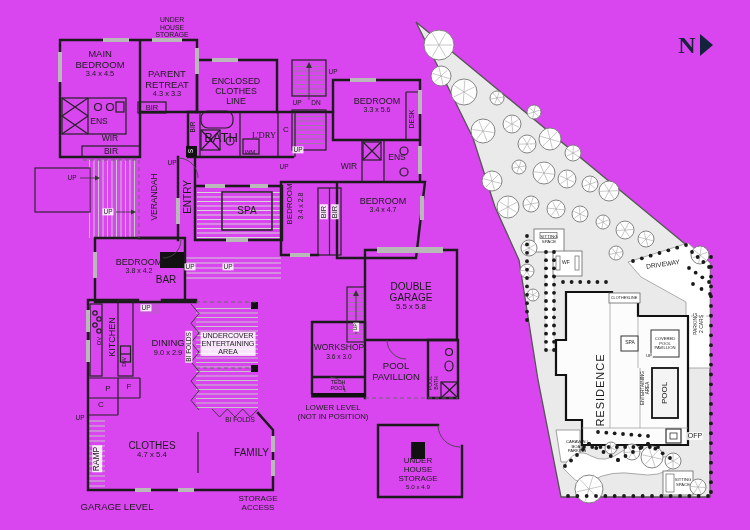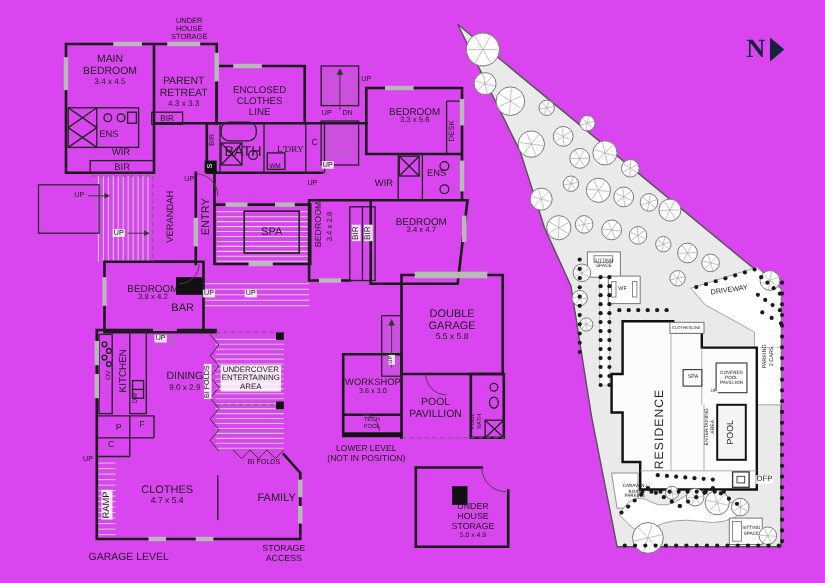--- a/index.html
+++ b/index.html
@@ -722,21 +722,21 @@
       <div class="lbl bgw" style="left: 356px; top: 327px; font-size: 5.2px; transform: translate(-50%, -50%) rotate(-90deg);"><div>UP</div></div>
       <div class="lbl" style="left: 339px; top: 351px; font-size: 8.5px; transform: translate(-50%, -50%);"><div>WORKSHOP</div><div class="sub">3.6 x 3.0</div></div>
       <div class="lbl" style="left: 338px; top: 385px; font-size: 5.4px; transform: translate(-50%, -50%);"><div>TECH
 POOL</div></div>
       <div class="lbl" style="left: 396px; top: 372px; font-size: 9.5px; transform: translate(-50%, -50%);"><div>POOL
 PAVILLION</div></div>
       <div class="lbl" style="left: 434px; top: 383px; font-size: 5.2px; transform: translate(-50%, -50%) rotate(-90deg);"><div>POOL
 BATH</div></div>
       <div class="lbl" style="left: 333px; top: 413px; font-size: 7.8px; transform: translate(-50%, -50%);"><div>LOWER LEVEL
 (NOT IN POSITION)</div></div>
-      <div class="lbl" style="left: 418px; top: 474px; font-size: 8px; transform: translate(-50%, -50%); margin-left: 12px;"><div>UNDER
+      <div class="lbl" style="left: 418px; top: 474px; font-size: 8px; transform: translate(-50%, -50%);"><div>UNDER
 HOUSE
 STORAGE</div><div class="sub">5.0 x 4.9</div></div>
       <div class="lbl" style="left: 549px; top: 240px; font-size: 4.4px; transform: translate(-50%, -50%);"><div>SITTING
 SPACE</div></div>
       <div class="lbl" style="left: 566px; top: 263px; font-size: 5px; transform: translate(-50%, -50%);"><div>WF</div></div>
       <div class="lbl" style="left: 663px; top: 264px; font-size: 6.5px; transform: translate(-50%, -50%) rotate(-8deg);"><div>DRIVEWAY</div></div>
       <div class="lbl" style="left: 624px; top: 298px; font-size: 3.8px; transform: translate(-50%, -50%);"><div>CLOTHESLINE</div></div>
       <div class="lbl" style="left: 630px; top: 343px; font-size: 5px; transform: translate(-50%, -50%);"><div>SPA</div></div>
       <div class="lbl" style="left: 665px; top: 344px; font-size: 4.2px; transform: translate(-50%, -50%);"><div>COVERED
 POOL

